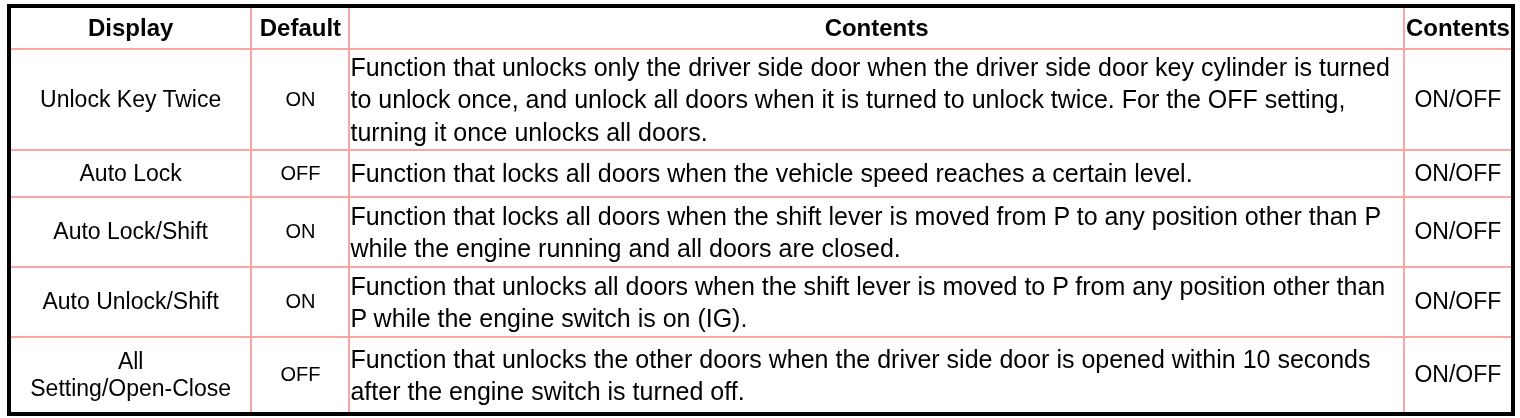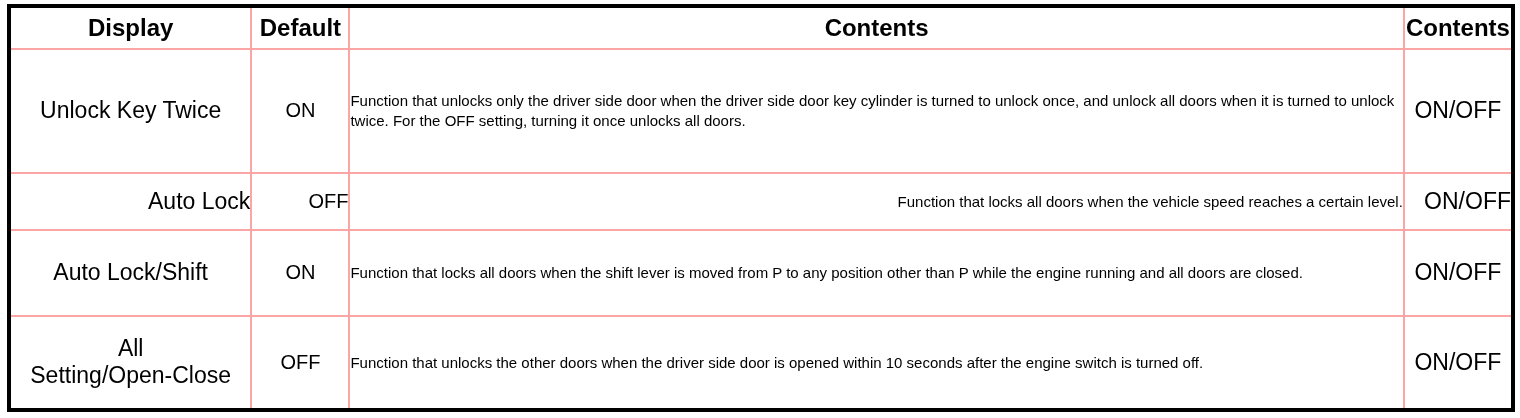--- a/index.html
+++ b/index.html
@@ -62,34 +62,34 @@
     line-height: 1.18;
     padding: 2px 4px;
   }
   td.default-cell {
     text-align: center;
     font-size: 20px;
     line-height: 1.18;
   }
   td.contents-cell {
     text-align: left;
-    font-size: 15px;
+    font-size: 25px;
     line-height: 1.29;
     padding: 4px 9px 4px 10px;
     vertical-align: middle;
     margin-left: 6px;
   }
   td.setting-cell {
     text-align: center;
     font-size: 23px;
     line-height: 1.18;
   }
 
   tr.row-tall td { height: 99px; }
-  tr.row-short td { height: 45px; text-align: right; }
+  tr.row-short td { height: 45px; }
   tr.row-mid td { height: 68px; }
   tr.row-last td { height: 74px; }
 
   .nowrap-break { white-space: pre-line; }
 </style>
 </head>
 <body>
 
 <div class="table-wrap">
   <table class="spec-table">
@@ -119,20 +119,26 @@
         <td class="default-cell">OFF</td>
         <td class="contents-cell">Function that locks all doors when the vehicle speed reaches a certain level.</td>
         <td class="setting-cell">ON/OFF</td>
       </tr>
       <tr class="row-mid">
         <td class="display-cell">Auto Lock/Shift</td>
         <td class="default-cell">ON</td>
         <td class="contents-cell">Function that locks all doors when the shift lever is moved from P to any position other than P while the engine running and all doors are closed.</td>
         <td class="setting-cell">ON/OFF</td>
       </tr>
+      <tr class="row-mid">
+        <td class="display-cell">Auto Unlock/Shift</td>
+        <td class="default-cell">ON</td>
+        <td class="contents-cell">Function that unlocks all doors when the shift lever is moved to P from any position other than P while the engine switch is on (IG).</td>
+        <td class="setting-cell">ON/OFF</td>
+      </tr>
       <tr class="row-last">
         <td class="display-cell nowrap-break">All
 Setting/Open-Close</td>
         <td class="default-cell">OFF</td>
         <td class="contents-cell">Function that unlocks the other doors when the driver side door is opened within 10 seconds after the engine switch is turned off.</td>
         <td class="setting-cell">ON/OFF</td>
       </tr>
     </tbody>
   </table>
 </div>

